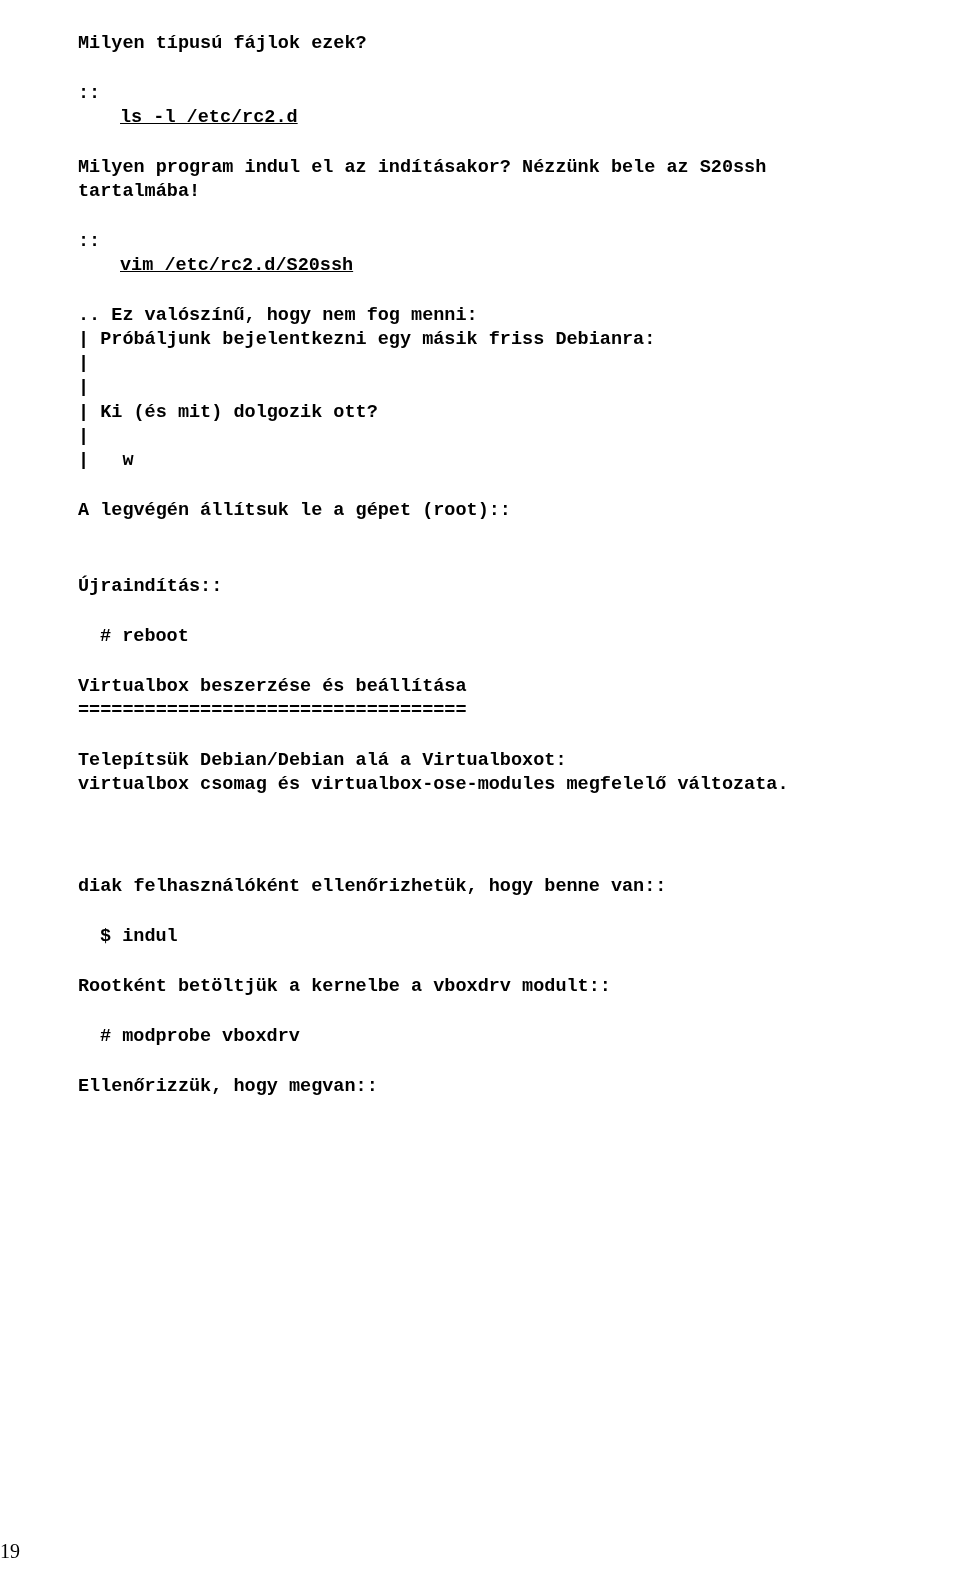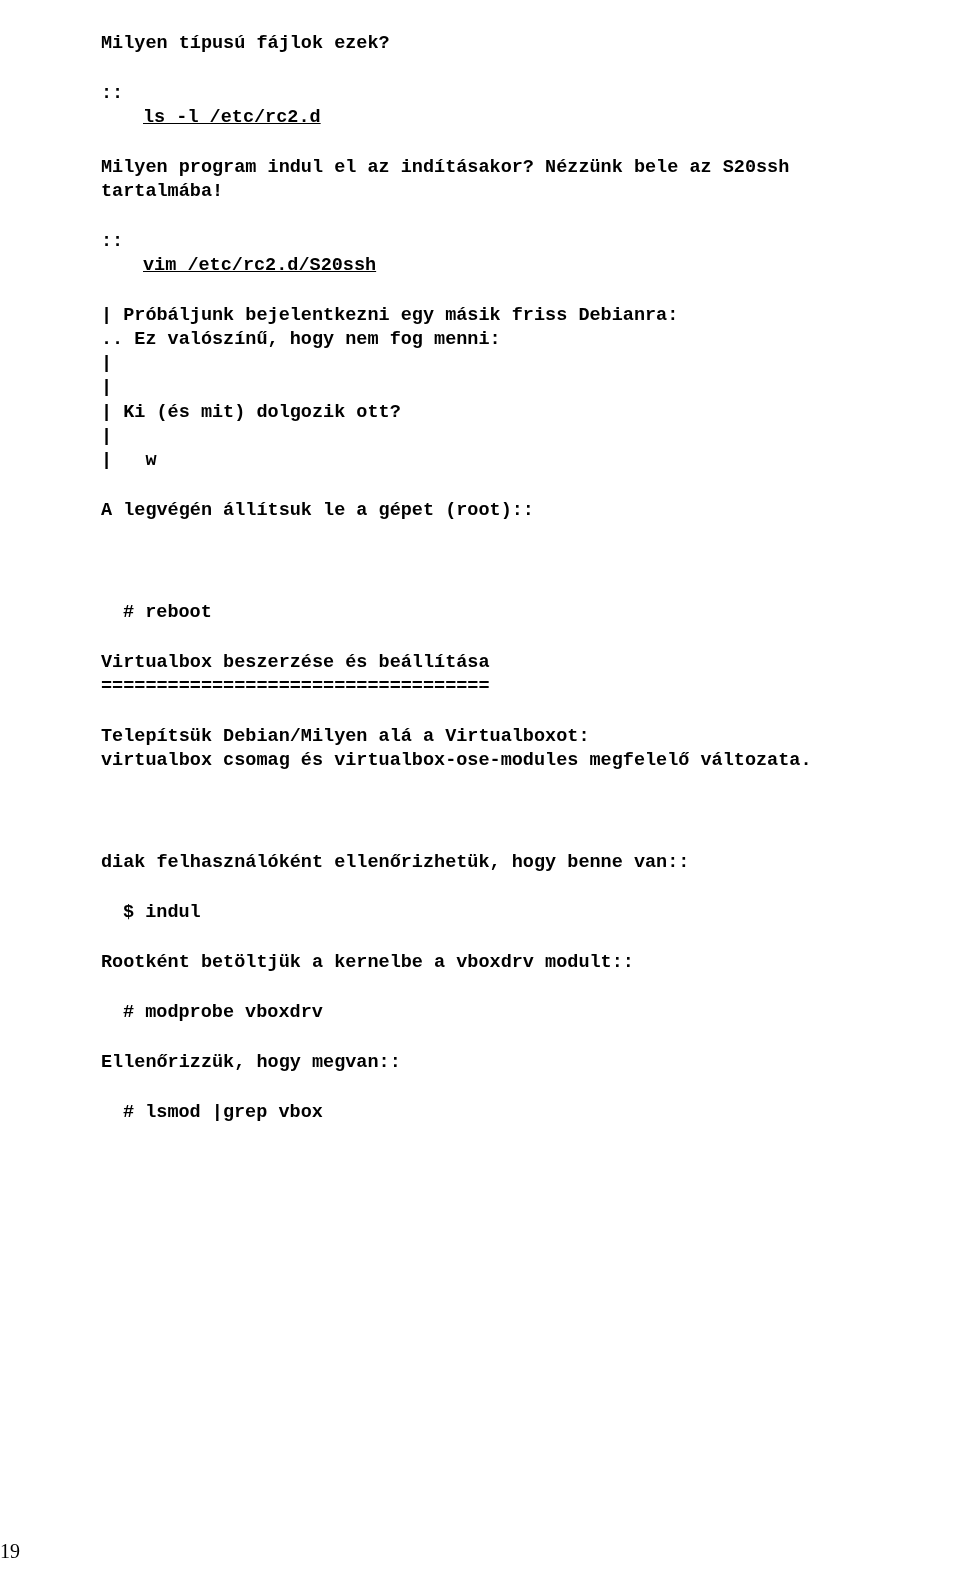--- a/index.html
+++ b/index.html
@@ -12,21 +12,21 @@
     font-weight: bold;
     color: #000000;
   }
   .page {
     width: 960px;
     height: 1592px;
     box-sizing: border-box;
     padding: 32px 88px 28px 78px;
     position: relative;
   }
-  .block { white-space: pre-wrap; margin-left: 23px; }
+  .block { white-space: pre-wrap; }
   .indent1 { padding-left: 42px; text-decoration: underline; }
   .indent2 { padding-left: 22px; }
   .gap-m  { height: 26px; }
   .page-num {
     position: absolute;
     bottom: 28px;
     left: 0;
     width: 100%;
     text-align: left;
     font-family: "Times New Roman", Times, serif;
@@ -44,56 +44,56 @@
   <div class="block">::</div>
   <div class="block indent1">ls -l /etc/rc2.d</div>
 
   <div class="gap-m"></div>
   <div class="block">Milyen program indul el az indításakor? Nézzünk bele az S20ssh tartalmába!</div>
   <div class="gap-m"></div>
   <div class="block">::</div>
   <div class="block indent1">vim /etc/rc2.d/S20ssh</div>
 
   <div class="gap-m"></div>
+  <div class="block">.. Ez valószínű, hogy nem fog menni:</div>
   <div class="block">| Próbáljunk bejelentkezni egy másik friss Debianra:</div>
-  <div class="block">.. Ez valószínű, hogy nem fog menni:</div>
   <div class="block">|</div>
   <div class="block">|</div>
   <div class="block">| Ki (és mit) dolgozik ott?</div>
   <div class="block">|</div>
   <div class="block">|   w</div>
 
   <div class="gap-m"></div>
   <div class="block">A legvégén állítsuk le a gépet (root)::</div>
   <div class="gap-m"></div>
 
   <div class="gap-m"></div>
+  <div class="block">Újraindítás::</div>
   <div class="gap-m"></div>
   <div class="block indent2"># reboot</div>
 
   <div class="gap-m"></div>
   <div class="block">Virtualbox beszerzése és beállítása</div>
   <div class="block">===================================</div>
 
   <div class="gap-m"></div>
-  <div class="block">Telepítsük Debian/Milyen alá a Virtualboxot:</div>
+  <div class="block">Telepítsük Debian/Debian alá a Virtualboxot:</div>
   <div class="block">virtualbox csomag és virtualbox-ose-modules megfelelő változata.</div>
 
   <div class="gap-m"></div>
   <div class="gap-m"></div>
 
   <div class="gap-m"></div>
   <div class="block">diak felhasználóként ellenőrizhetük, hogy benne van::</div>
   <div class="gap-m"></div>
   <div class="block indent2">$ indul</div>
 
   <div class="gap-m"></div>
   <div class="block">Rootként betöltjük a kernelbe a vboxdrv modult::</div>
   <div class="gap-m"></div>
   <div class="block indent2"># modprobe vboxdrv</div>
 
   <div class="gap-m"></div>
   <div class="block">Ellenőrizzük, hogy megvan::</div>
   <div class="gap-m"></div>
-  <div class="block indent2"># lsmod |grep vbox</div>
 
   <div class="page-num">19</div>
 </div>
 
 </body></html>

